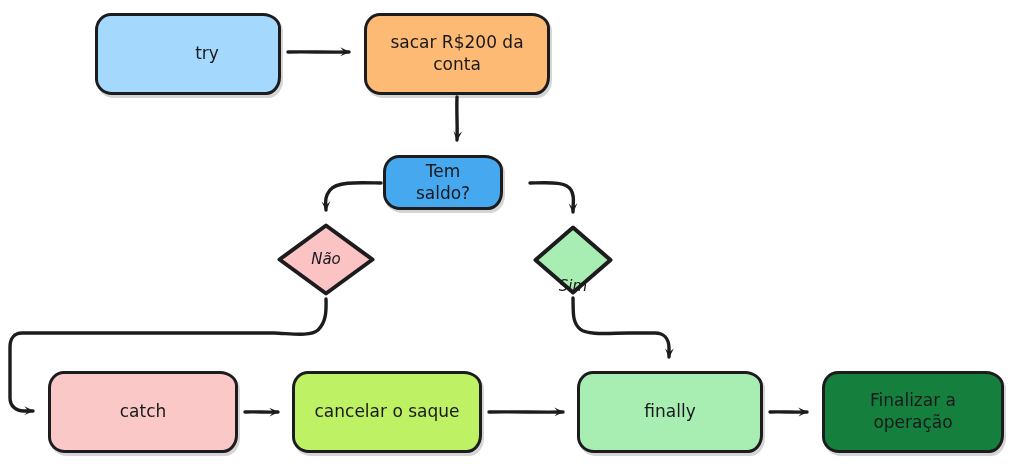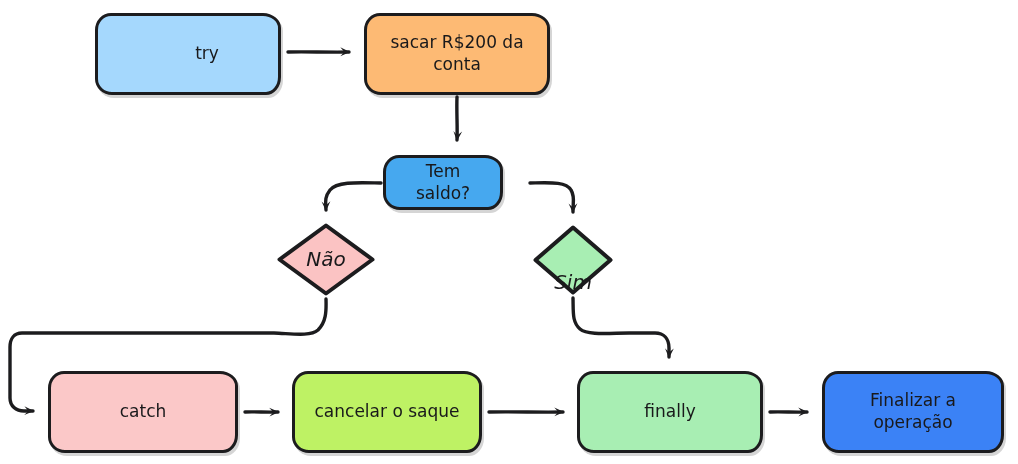--- a/index.html
+++ b/index.html
@@ -47,21 +47,21 @@
     padding: 4px 10px;
   }
   .node.rect .node-label {
     display: block;
     white-space: pre-line;
   }
   
   .node.diamond {
     border: none;
     background: transparent;
-    font-size: 20px;
+    font-size: 15px;
   }
   .node.diamond .diamond-shape {
     position: absolute;
     top: 0; left: 0;
     width: 100%;
     height: 100%;
   }
   .node.diamond .node-label {
     position: relative;
     z-index: 2;
@@ -137,18 +137,18 @@
   </div>
 
   <div class="node rect" style="left:292px; top:371px; width:190px; height:82px; background:#bef264;">
     <span class="node-label">cancelar o saque</span>
   </div>
 
   <div class="node rect" style="left:577px; top:371px; width:186px; height:82px; background:#a8eeb3;">
     <span class="node-label">finally</span>
   </div>
 
-  <div class="node rect" style="left:822px; top:371px; width:182px; height:82px; background:#3b82f6;">
+  <div class="node rect" style="left:822px; top:371px; width:182px; height:82px; background:#15803d;">
     <span class="node-label">Finalizar a
 operação</span>
   </div>
 
 </div>
 
 </body></html>

